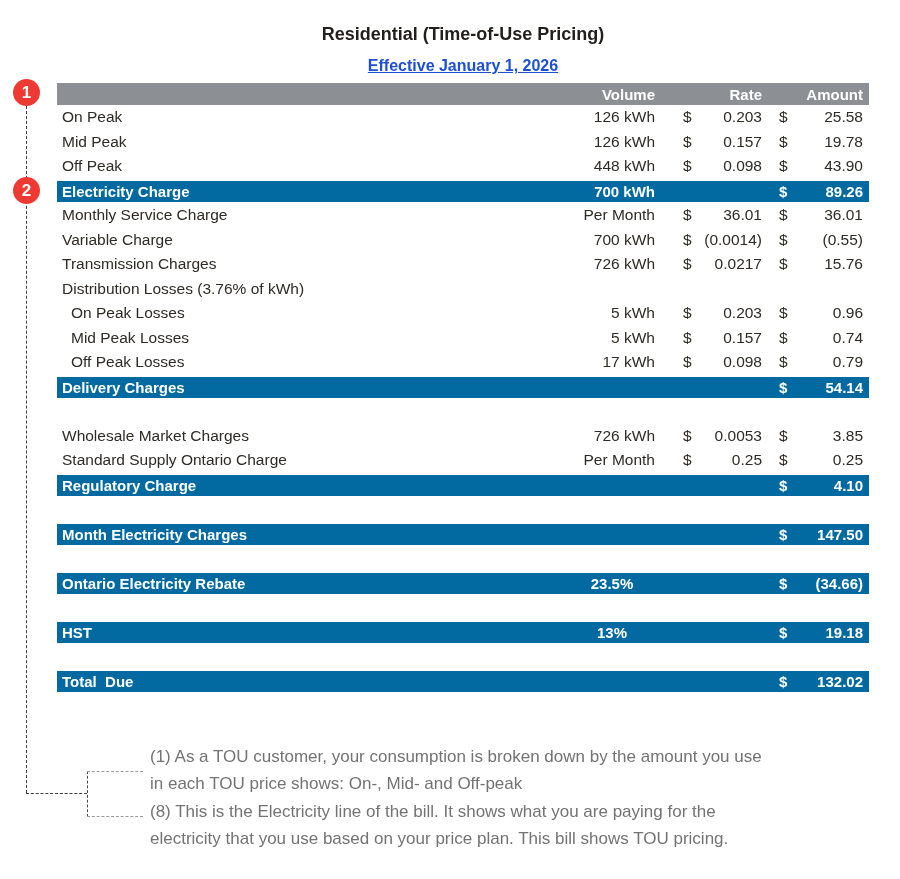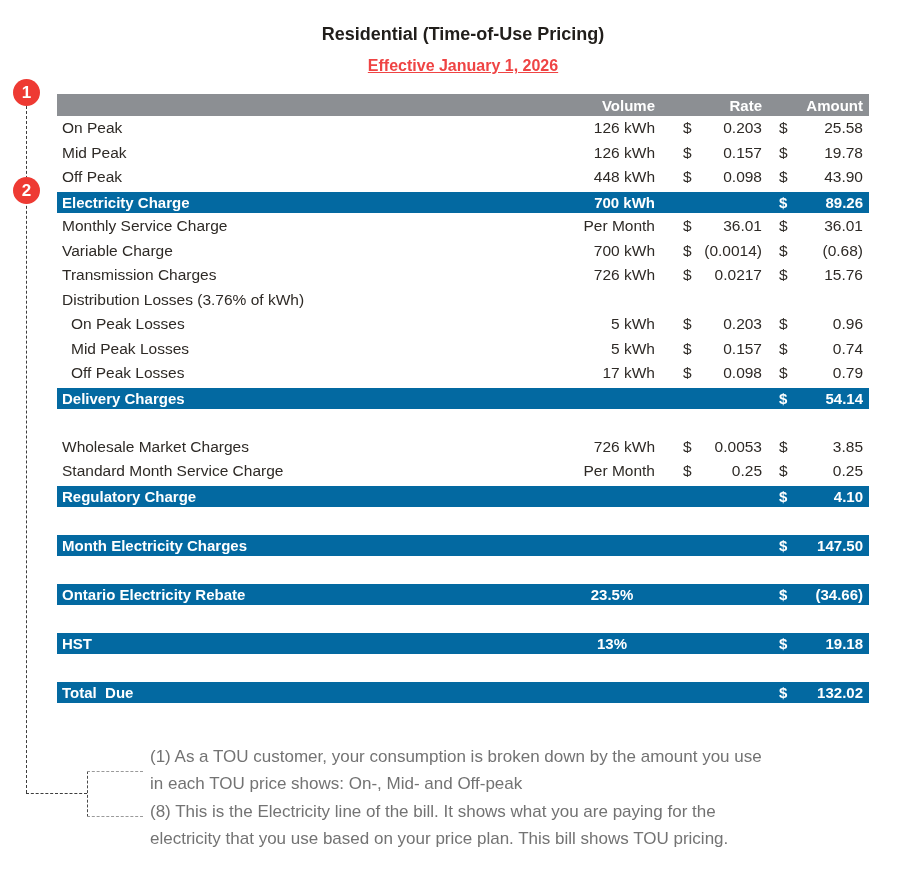--- a/index.html
+++ b/index.html
@@ -7,25 +7,25 @@
   body { font-family:"Liberation Sans", sans-serif; color:#2e2a26; position:relative; }
 
   .page { position:absolute; inset:0; width:900px; height:879px; background:#fff; }
 
   .title {
     position:absolute; left:57px; top:24px; width:812px;
     text-align:center; font-size:18px; font-weight:bold; color:#211e1b;
   }
   .subtitle {
     position:absolute; left:57px; top:57px; width:812px;
-    text-align:center; font-size:16px; font-weight:bold; color:#ef4444;
+    text-align:center; font-size:16px; font-weight:bold; color:#1d4ed8;
     text-decoration:underline;
   }
 
-  .bill-table { position:absolute; left:57px; top:94px; width:812px; font-size:15.5px; }
+  .bill-table { position:absolute; left:57px; top:83px; width:812px; font-size:15.5px; }
 
   .row { display:flex; height:24.5px; align-items:center; }
   .row.header { height:22px; background:#8c8f93; color:#ffffff; font-weight:bold; font-size:15px; }
   .row.band {
     padding-top:2.5px; padding-bottom:1px;
     background:#0369a1; background-clip:content-box;
     color:#ffffff; font-weight:bold; font-size:15px;
   }
   .row.spacer { background:transparent; }
 
@@ -119,21 +119,21 @@
           <div class="c rate">36.01</div>
           <div class="c d2">$</div>
           <div class="c amt">36.01</div>
         </div>
         <div class="row data">
           <div class="c lbl">Variable Charge</div>
           <div class="c vol">700 kWh</div>
           <div class="c d1">$</div>
           <div class="c rate">(0.0014)</div>
           <div class="c d2">$</div>
-          <div class="c amt">(0.68)</div>
+          <div class="c amt">(0.55)</div>
         </div>
         <div class="row data">
           <div class="c lbl">Transmission Charges</div>
           <div class="c vol">726 kWh</div>
           <div class="c d1">$</div>
           <div class="c rate">0.0217</div>
           <div class="c d2">$</div>
           <div class="c amt">15.76</div>
         </div>
         <div class="row data">
@@ -179,21 +179,21 @@
         <div class="row spacer"></div>
         <div class="row data">
           <div class="c lbl">Wholesale Market Charges</div>
           <div class="c vol">726 kWh</div>
           <div class="c d1">$</div>
           <div class="c rate">0.0053</div>
           <div class="c d2">$</div>
           <div class="c amt">3.85</div>
         </div>
         <div class="row data">
-          <div class="c lbl">Standard Month Service Charge</div>
+          <div class="c lbl">Standard Supply Ontario Charge</div>
           <div class="c vol">Per Month</div>
           <div class="c d1">$</div>
           <div class="c rate">0.25</div>
           <div class="c d2">$</div>
           <div class="c amt">0.25</div>
         </div>
         <div class="row band">
           <div class="c lbl">Regulatory Charge</div>
           <div class="c vol"></div>
           <div class="c d1"></div>

